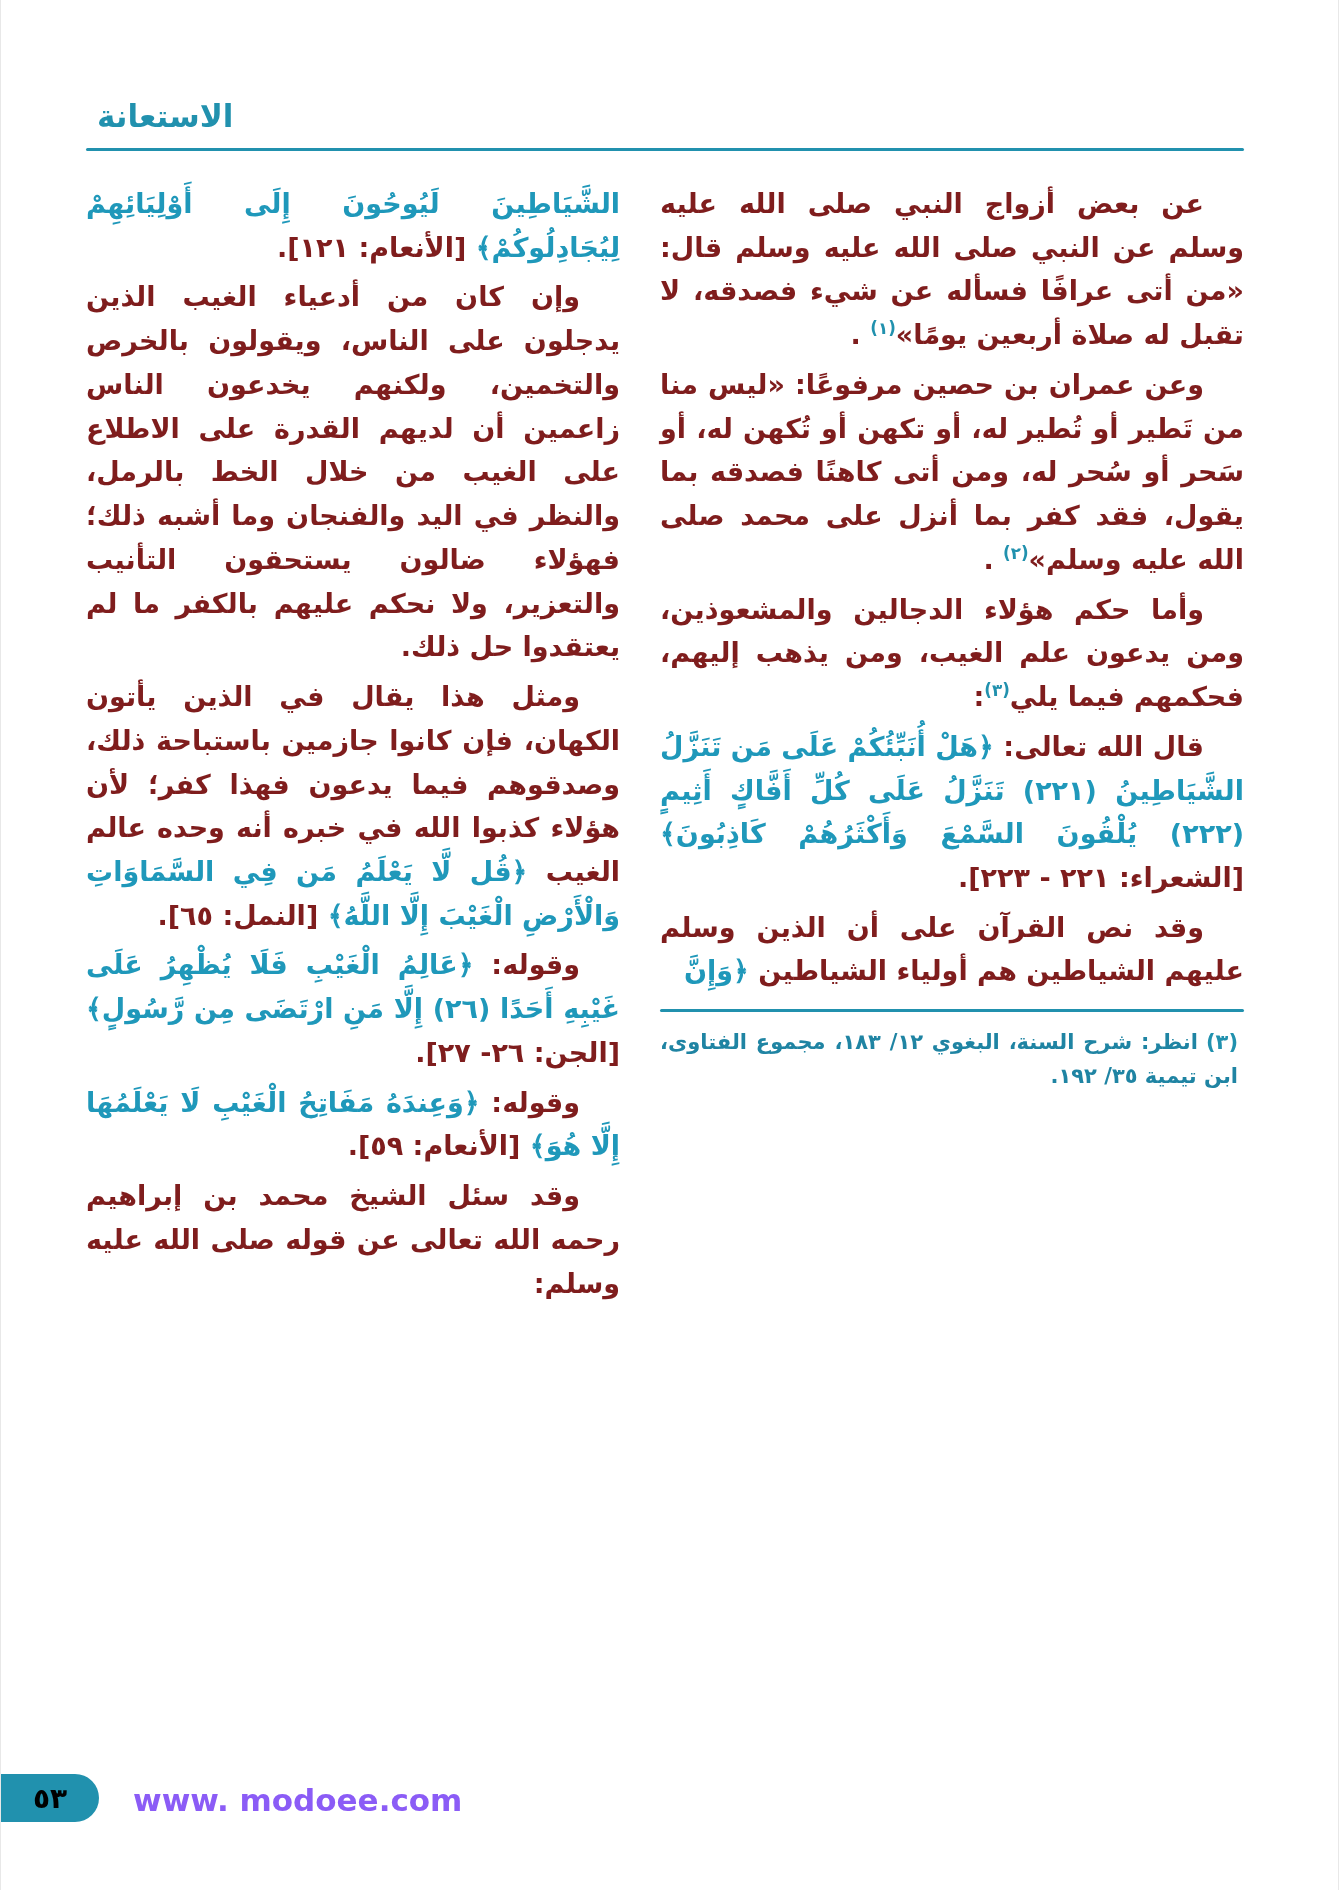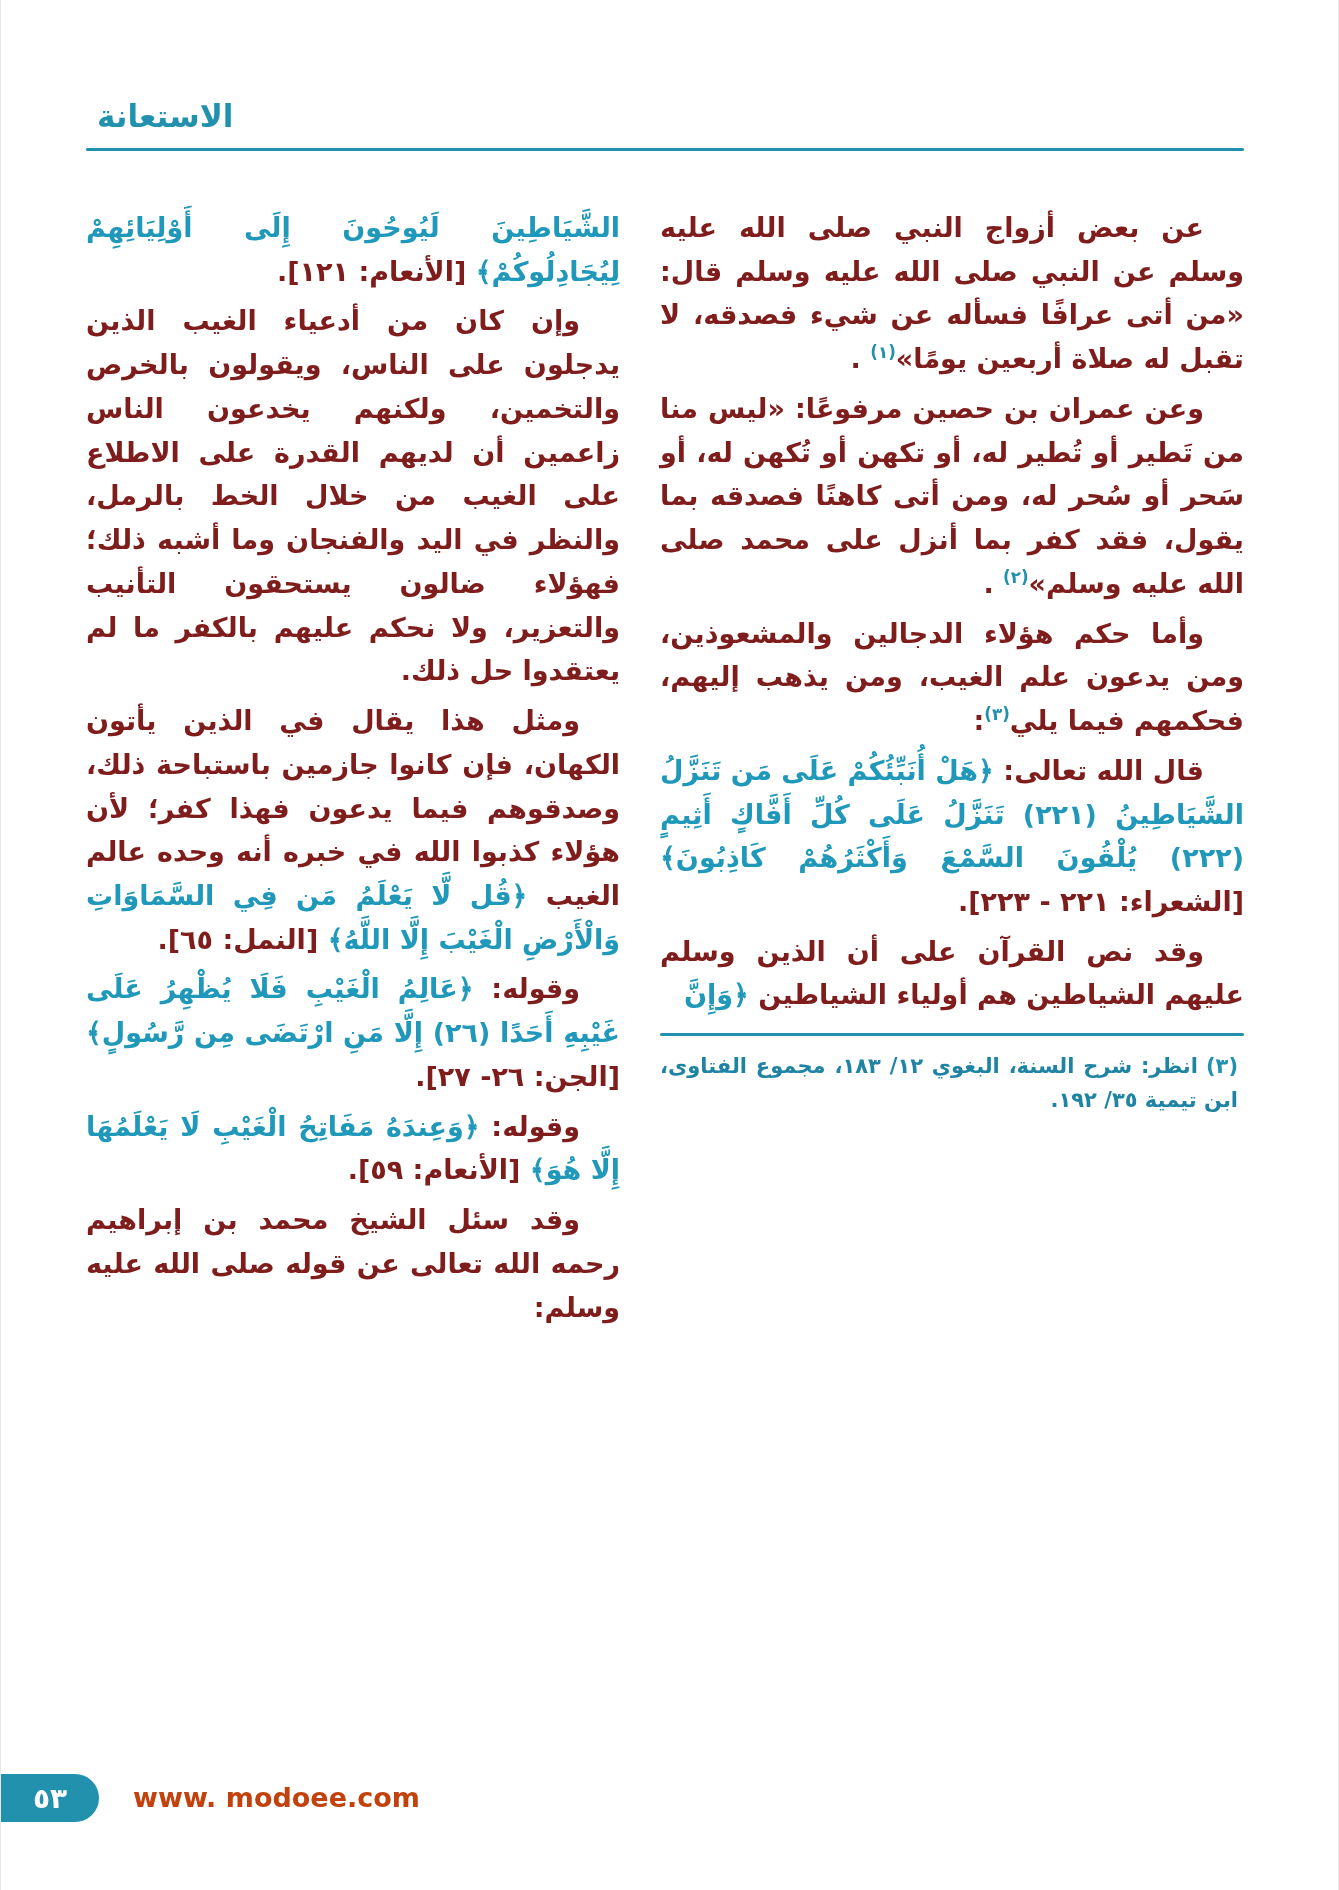--- a/index.html
+++ b/index.html
@@ -25,21 +25,21 @@
     position:absolute; top:148px; left:85px; right:94px;
     height:3px; background:#2191ae; border-radius:2px;
   }
 
   
   .columns {
     position:absolute; top:182px; right:94px; left:85px;
     display:flex; gap:40px;
     direction:rtl;
   }
-  .col { font-size:27px; line-height:1.62; color:#161616; font-weight:700;margin-top:24px; }
+  .col { font-size:27px; line-height:1.62; color:#161616; font-weight:700; }
   .col-right { width:585px; }
   .col-left  { width:535px; }
 
   .para { text-align:justify; text-indent:40px; margin-bottom:6px; }
   .para.no-indent { text-indent:0; }
   .seg-normal { color:#7f1d1d; }
   .seg-quran  { color:#1f98ba; }
   sup.seg-note-ref {
     color:#2191ae; font-size:0.62em; font-weight:700;
     vertical-align:super; line-height:0;
@@ -58,24 +58,24 @@
   .fn-num { color:#2191ae; margin-left:8px; }
 
   
   .page-number-badge {
     position:absolute; left:0; top:1774px;
     width:98px; height:48px;
     background:#2191ae;
     border-radius:0 24px 24px 0;
     display:flex; align-items:center; justify-content:center;
   }
-  .page-number { color:#ffffff; font-size:28px; font-weight:700; }
+  .page-number { color:#000000; font-size:28px; font-weight:700; }
   .website-link {
     position:absolute; left:132px; top:1782px;
-    color:#c2410c; font-size:27px; font-weight:700;
+    color:#8b5cf6; font-size:31px; font-weight:700;
     text-decoration:none; direction:ltr;
   }
 </style>
 </head>
 <body>
 
 <div class="page">
 
   <div class="header-title">الاستعانة</div>
   <div class="header-rule"></div>

